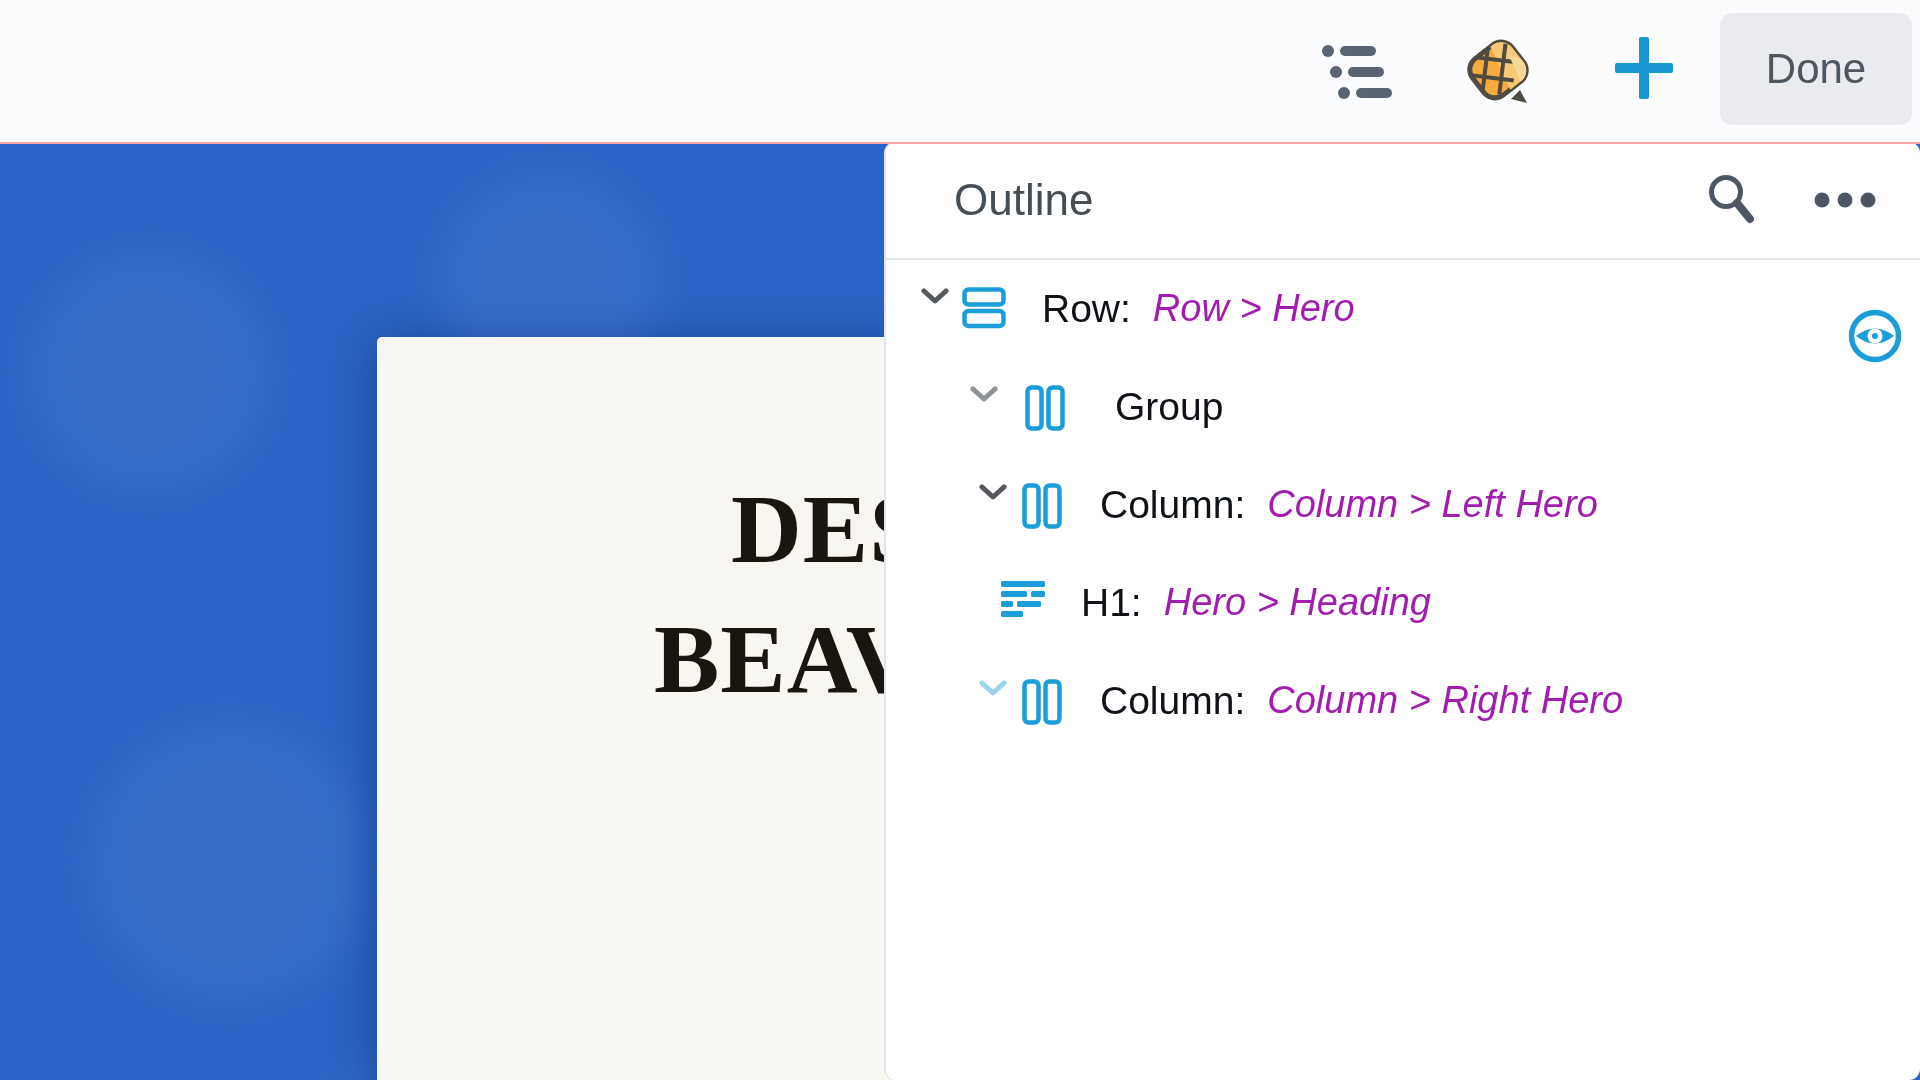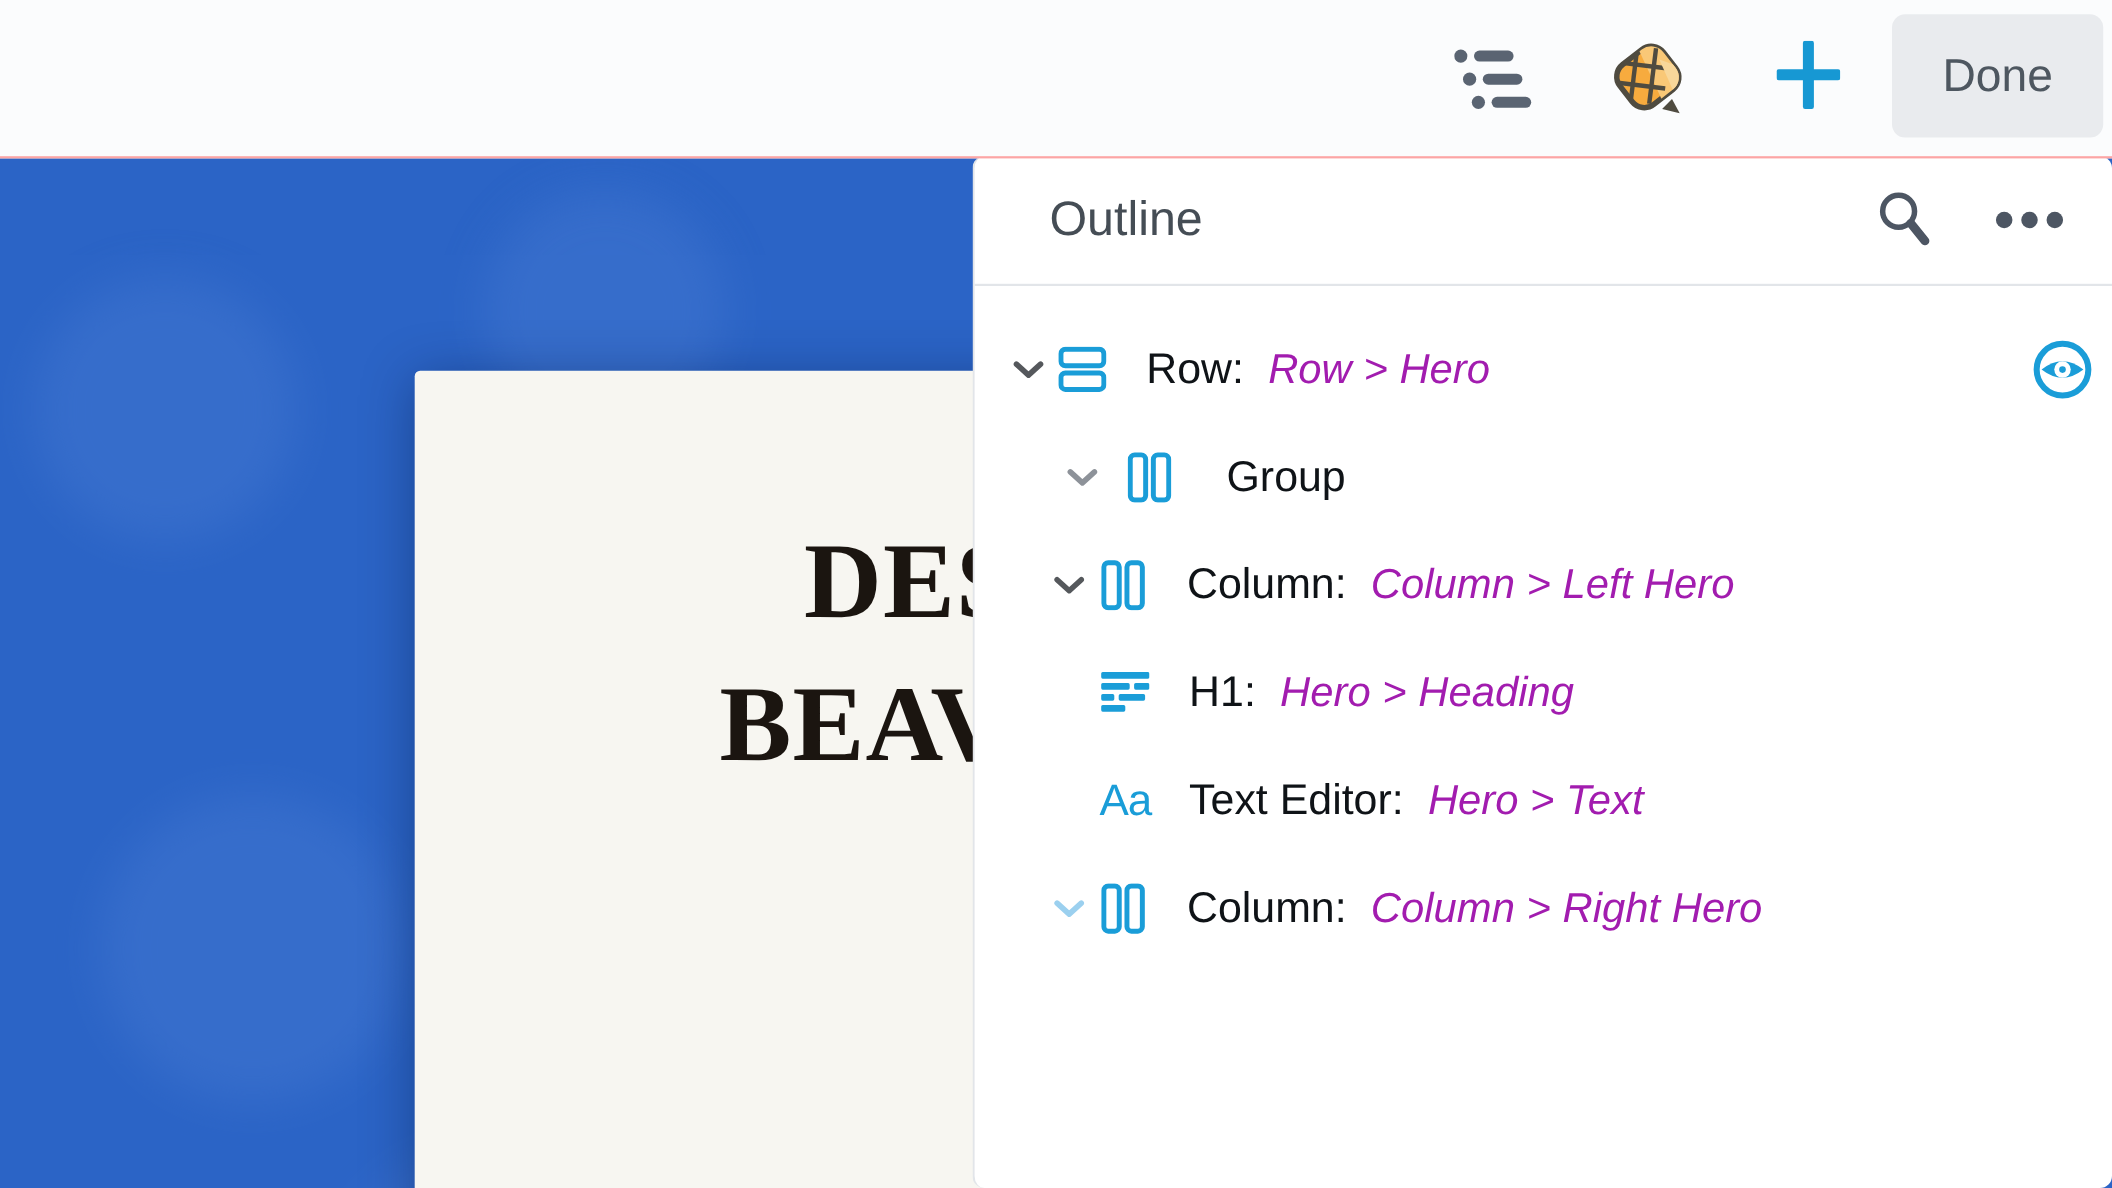--- a/index.html
+++ b/index.html
@@ -48,26 +48,26 @@
   .panel-title{
     position:absolute;left:68px;top:50%;transform:translateY(-50%);
     font-size:44px;color:#454d55;
   }
   .ph-icon{position:absolute;top:50%;transform:translateY(-50%);cursor:pointer;display:flex;}
   .ph-search{left:819px;}
   .ph-more{left:927px;}
   
   .tree{padding-top:27px;}
   .tree-row{
-    position:relative;height:98px;display:flex;align-items:center;
+    position:relative;height:98px;display:flex;align-items:flex-start;
     box-sizing:border-box;cursor:pointer;
   }
   .lvl0{padding-left:35px;}
   .lvl1{padding-left:84px;gap:12px;}
-  .lvl2{padding-left:72px;}
+  .lvl2{padding-left:93px;}
   .lvl3{padding-left:74px;}
   .chev{width:28px;display:flex;align-items:center;justify-content:center;flex:0 0 28px;}
   .chev svg{display:block;}
   .chev-dark{color:#55585c;}
   .chev-mid{color:#8d9299;}
   .chev-light{color:#9bd0ef;}
   .node-icon{
     width:44px;margin-left:13px;flex:0 0 44px;display:flex;align-items:center;justify-content:center;
     color:#1a9dd8;
   }
@@ -180,28 +180,20 @@
             <rect x="30" y="10" width="14" height="6" rx="1.5"></rect>
           <rect x="0" y="20" width="12" height="6" rx="1.5"></rect>
             <rect x="16" y="20" width="24" height="6" rx="1.5"></rect>
           <rect x="0" y="30" width="22" height="6" rx="1.5"></rect>
         </svg>
       </span>
       <span class="node-label">H1:</span>
       <span class="node-path">Hero &gt; Heading</span>
     </div>
 
-    <div class="tree-row lvl3">
-      <span class="chev"></span>
-      <span class="node-icon">
-        <span class="aa-glyph">Aa</span>
-      </span>
-      <span class="node-label">Text Editor:</span>
-      <span class="node-path">Hero &gt; Text</span>
-    </div>
 
 
     <div class="tree-row lvl2">
       <span class="chev chev-light">
         <svg width="28" height="18" viewBox="0 0 28 18">
             <path d="M3 4 L14 14 L25 4" fill="none" stroke="currentColor" stroke-width="5" stroke-linecap="round" stroke-linejoin="round"></path>
           </svg>
       </span>
       <span class="node-icon">
         <svg width="40" height="46" viewBox="0 0 40 46">

